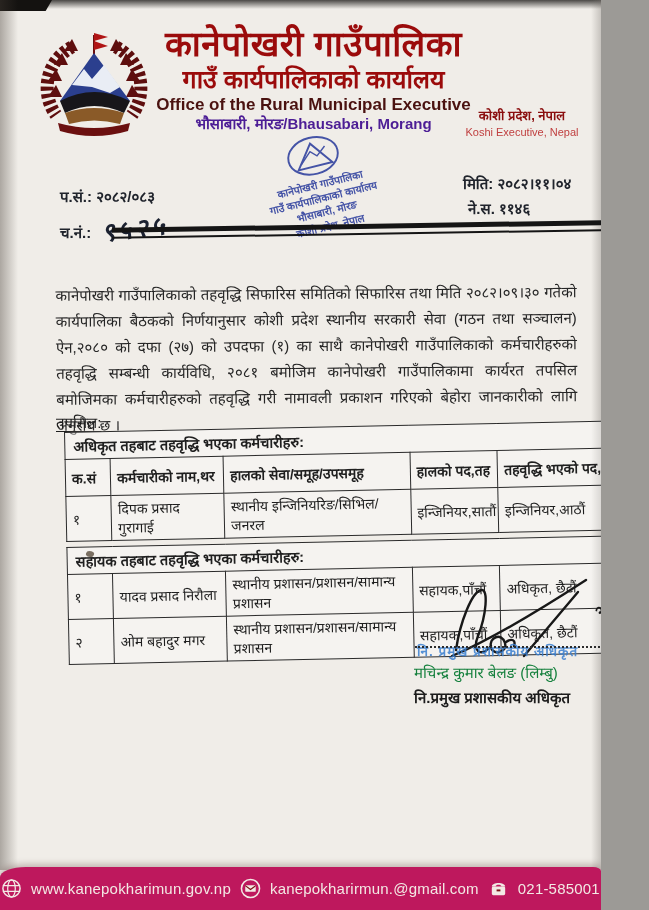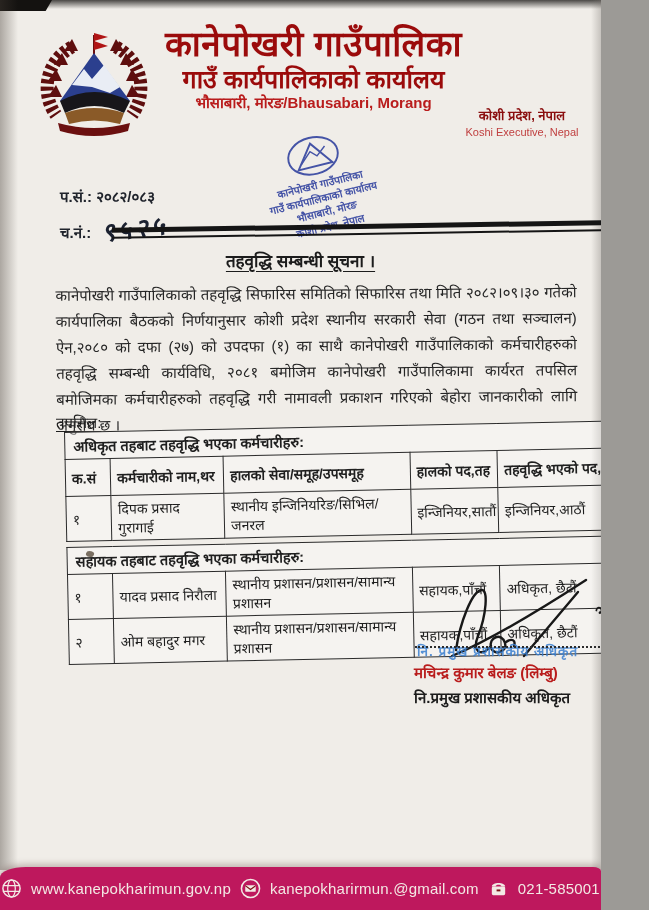--- a/index.html
+++ b/index.html
@@ -21,21 +21,21 @@
   .speck{position:absolute;left:86px;top:551px;width:8px;height:6px;background:#33230f;
     border-radius:60% 40% 55% 45%;transform:rotate(18deg);}
 
   
   .logo{position:absolute;left:34px;top:24px;width:120px;height:122px;}
   .title-block{position:absolute;left:118px;right:92px;top:24px;text-align:center;line-height:1.12;}
   .t-np{font-size:35px;font-weight:bold;color:#9b0b0b;letter-spacing:.5px;}
   .t-en{font-size:22px;font-weight:600;color:#4a1210;margin-top:2px;}
   .o-np{font-size:25px;font-weight:bold;color:#9b0b0b;margin-top:2px;}
   .o-en{font-size:17px;font-weight:600;color:#4a1210;margin-top:2px;}
-  .addr{font-size:15px;font-weight:bold;color:#b91c1c;margin-top:2px;}
+  .addr{font-size:15px;font-weight:bold;color:#4c1d95;margin-top:2px;}
   .province{position:absolute;right:8px;top:108px;width:142px;text-align:center;line-height:1.3;}
   .p-np{font-size:13px;font-weight:bold;color:#8a0e0e;}
   .p-en{font-size:11px;color:#c04040;}
 
   
   .ref-left{position:absolute;left:60px;top:186px;font-size:15px;font-weight:bold;color:#20242c;}
   .ref-left .row2{margin-top:4px;}
   .handwrit{display:inline-block;font-size:26px;font-style:italic;font-weight:bold;color:#1b2130;
     transform:rotate(-7deg);letter-spacing:3px;margin-left:6px;}
   .ref-right{position:absolute;left:463px;top:176px;font-size:15px;font-weight:bold;color:#20242c;line-height:1.1;}
@@ -72,21 +72,21 @@
   td.cell{font-size:14px;height:33px;}
   col.c0{width:8%;}col.c1{width:20%;}col.c2{width:33%;}col.c3{width:15.5%;}col.c4{width:23.5%;}
 
   
   .sig-svg{position:absolute;left:428px;top:578px;width:220px;height:95px;}
   .sig-date{position:absolute;left:589px;top:608px;font-size:15px;font-weight:bold;color:#181818;
     transform:rotate(-57deg);transform-origin:left top;white-space:nowrap;letter-spacing:1px;}
   .sig-stamp-line{position:absolute;left:417px;top:642px;font-size:13.5px;font-weight:bold;
     color:#3a7fd0;opacity:.85;letter-spacing:1px;white-space:nowrap;}
   .dotline{position:absolute;left:415px;top:646px;width:228px;border-bottom:2.5px dotted #2c2c2c;}
-  .sig-name{position:absolute;left:414px;top:662px;font-size:15px;font-weight:bold;color:#b91c1c;}
+  .sig-name{position:absolute;left:414px;top:662px;font-size:15px;font-weight:normal;color:#15803d;}
   .sig-desig{position:absolute;left:414px;top:687px;font-size:15px;font-weight:bold;color:#1c1c1c;}
 
   
   .footer{position:absolute;left:0;right:0;bottom:0;height:43px;background:#be185d;
     border-top-left-radius:26px 10px;border-top-right-radius:8px 4px;
     display:flex;align-items:center;justify-content:center;gap:9px;
     box-shadow:0 -3px 6px rgba(60,20,15,.25);}
   .footer .ftext{color:#f3e9e4;font-size:15px;letter-spacing:.2px;}
   .ficon{width:21px;height:21px;flex:0 0 auto;}
 </style>
@@ -123,20 +123,21 @@
     <polygon points="26,76 60,28 96,76" fill="#2b3f8e"></polygon>
     <path d="M38,60 L50,44 L58,54 L70,40 L86,62 L76,68 L58,62 Z" fill="#e9edf5"></path>
     <path d="M26,76 Q60,58 96,76 L90,88 Q60,74 31,88 Z" fill="#17161a"></path>
     <path d="M31,88 Q60,78 90,88 L86,99 Q60,92 35,99 Z" fill="#8a5a28"></path>
     <path d="M24,98 Q60,108 96,98 L94,106 Q60,116 26,106 Z" fill="#6b1010"></path>
   </svg>
 
   <div class="title-block">
     <div class="t-np">कानेपोखरी गाउँपालिका</div>
     <div class="o-np">गाउँ कार्यपालिकाको कार्यालय</div>
+    <div class="o-en">Office of the Rural Municipal Executive</div>
     <div class="addr">भौसाबारी, मोरङ/Bhausabari, Morang</div>
   </div>
   <div class="province">
     <div class="p-np">कोशी प्रदेश, नेपाल</div>
     <div class="p-en">Koshi Executive, Nepal</div>
   </div>
 
   <div class="stamp-top">
     <svg class="stamp-emblem" viewBox="0 0 60 42">
       <ellipse cx="30" cy="21" rx="26" ry="19" fill="none" stroke="#2e3f9e" stroke-width="2"></ellipse>
@@ -152,24 +153,33 @@
   <div class="ref-left">
     <div>
       <span>प.सं.:</span>
       <span>२०८२/०८३</span>
     </div>
     <div class="row2">
       <span>च.नं.:</span>
       <span class="handwrit">९५२५</span>
     </div>
   </div>
+  <div class="ref-right">
+    <div>
+      <span>मिति:</span>
+      <span>२०८२।११।०४</span>
+    </div>
+    <div class="row2">
+      <span>ने.स.</span>
+      <span>११४६</span>
+    </div>
+  </div>
 
   <div class="rule"></div>
 
-  <div class="subject">तहवृद्धि सम्बन्धी सूचना ।</div>
 
   <div class="body-text">कानेपोखरी गाउँपालिकाको तहवृद्धि सिफारिस समितिको सिफारिस तथा मिति २०८२।०९।३० गतेको कार्यपालिका बैठकको निर्णयानुसार कोशी प्रदेश स्थानीय सरकारी सेवा (गठन तथा सञ्चालन) ऐन,२०८० को दफा (२७) को उपदफा (१) का साथै कानेपोखरी गाउँपालिकाको कर्मचारीहरुको तहवृद्धि सम्बन्धी कार्यविधि, २०८१ बमोजिम कानेपोखरी गाउँपालिकामा कार्यरत तपसिल बमोजिमका कर्मचारीहरुको तहवृद्धि गरी नामावली प्रकाशन गरिएको बेहोरा जानकारीको लागि अनुरोध छ ।</div>
 
   <div class="tapasil">तपसिल:</div>
 
   <div class="tables">
     <table>
       <colgroup>
           <col class="c0">
           <col class="c1">

